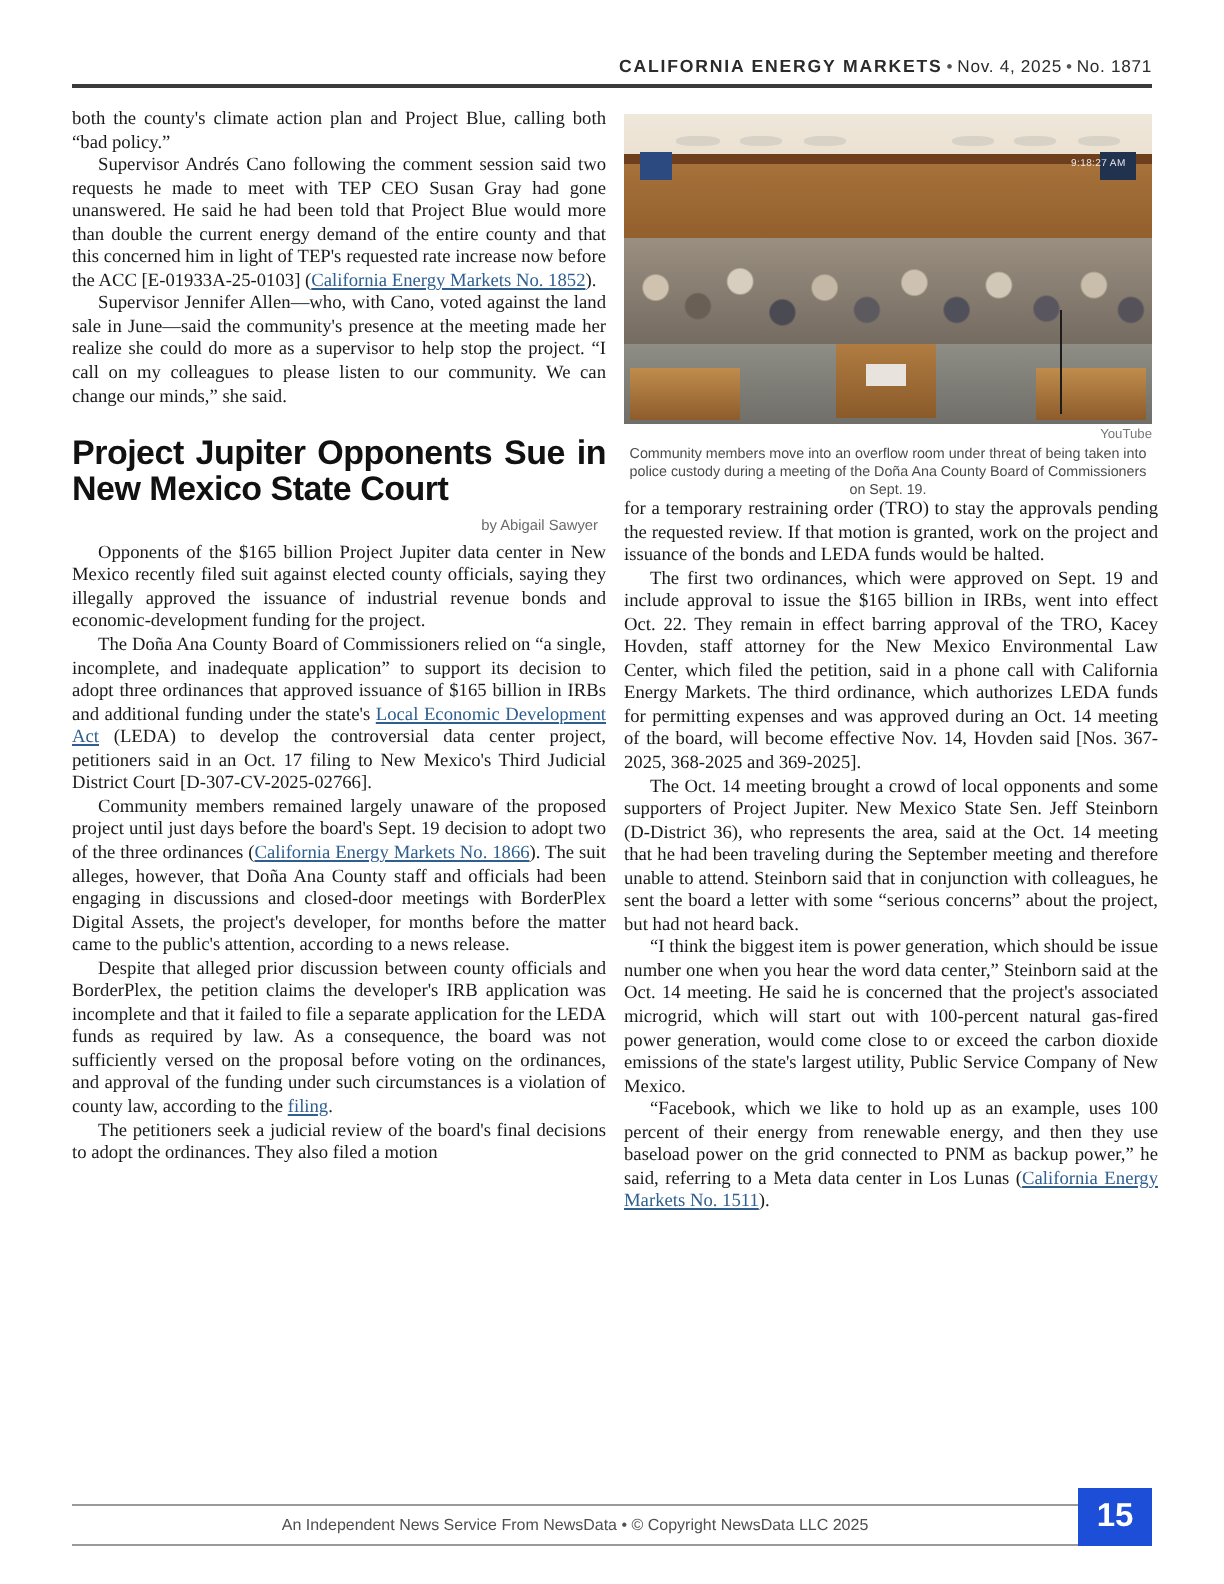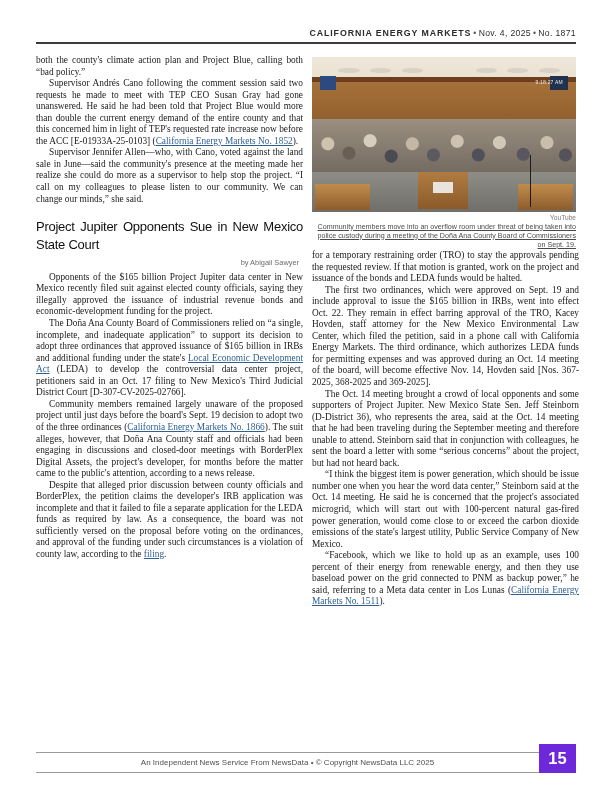--- a/index.html
+++ b/index.html
@@ -70,22 +70,22 @@
 
   a.link {
     color: #2f5f8f;
     text-decoration: underline;
     font-family: Liberation Serif, serif;
   }
 
   
   .headline {
     font-family: "Liberation Sans", sans-serif;
-    font-weight: normal;
-    font-size: 13px;
+    font-weight: bold;
+    font-size: 17px;
     line-height: 17.6px;
     color: #111111;
     margin: 13px 0 0 0;
     letter-spacing: -0.25px;
   }
   .byline {
     font-family: "Liberation Sans", sans-serif;
     font-size: 7.4px;
     color: #6a6a6a;
     text-align: right;
@@ -114,22 +114,21 @@
     text-align: right;
     margin-top: 1.5px;
     line-height: 8px;
   }
   .caption {
     font-family: "Liberation Sans", sans-serif;
     font-size: 7.15px;
     line-height: 9.1px;
     color: #4a4a4a;
     margin-top: 1px;
-    text-align: right;
-    text-decoration: underline;
+    text-align: center;
   }
 
   
   .ceiling {
     position: absolute; left:0; top:0; width:100%; height:26%;
     background: linear-gradient(#efe7da, #e6dcca);
   }
   .backwall {
     position: absolute; left:0; top:16%; width:100%; height:32%;
     background: linear-gradient(#a6713a, #8c5a29);
@@ -249,20 +248,21 @@
   <div class="byline">by Abigail Sawyer</div>
 
   <p>Opponents of the $165 billion Project Jupiter data center in New Mexico recently filed suit against elected county officials, saying they illegally approved the issuance of industrial revenue bonds and economic-development funding for the project.</p>
 
   <p><span>The Doña Ana County Board of Commissioners relied on “a single, incomplete, and inadequate application” to support its decision to adopt three ordinances that approved issuance of $165 billion in IRBs and additional funding under the state's </span><a class="link" href="#">Local Economic Development Act</a><span> (LEDA) to develop the controversial data center project, petitioners said in an Oct. 17 filing to New Mexico's Third Judicial District Court [D-307-CV-2025-02766].</span></p>
 
   <p><span>Community members remained largely unaware of the proposed project until just days before the board's Sept. 19 decision to adopt two of the three ordinances (</span><a class="link" href="#">California Energy Markets No. 1866</a><span>). The suit alleges, however, that Doña Ana County staff and officials had been engaging in discussions and closed-door meetings with BorderPlex Digital Assets, the project's developer, for months before the matter came to the public's attention, according to a news release.</span></p>
 
   <p><span>Despite that alleged prior discussion between county officials and BorderPlex, the petition claims the developer's IRB application was incomplete and that it failed to file a separate application for the LEDA funds as required by law. As a consequence, the board was not sufficiently versed on the proposal before voting on the ordinances, and approval of the funding under such circumstances is a violation of county law, according to the </span><a class="link" href="#">filing</a><span>.</span></p>
 
+  <p>The petitioners seek a judicial review of the board's final decisions to adopt the ordinances. They also filed a motion</p>
 </div>
 
 <div class="figure">
   <div class="photo">
     <div class="ceiling"></div>
     <div class="lamp" style="left:10%"></div>
     <div class="lamp" style="left:22%"></div>
     <div class="lamp" style="left:34%"></div>
     <div class="lamp" style="left:62%"></div>
     <div class="lamp" style="left:74%"></div>
@@ -287,13 +287,13 @@
   <p class="noindent">for a temporary restraining order (TRO) to stay the approvals pending the requested review. If that motion is granted, work on the project and issuance of the bonds and LEDA funds would be halted.</p>
   <p>The first two ordinances, which were approved on Sept. 19 and include approval to issue the $165 billion in IRBs, went into effect Oct. 22. They remain in effect barring approval of the TRO, Kacey Hovden, staff attorney for the New Mexico Environmental Law Center, which filed the petition, said in a phone call with California Energy Markets. The third ordinance, which authorizes LEDA funds for permitting expenses and was approved during an Oct. 14 meeting of the board, will become effective Nov. 14, Hovden said [Nos. 367-2025, 368-2025 and 369-2025].</p>
   <p>The Oct. 14 meeting brought a crowd of local opponents and some supporters of Project Jupiter. New Mexico State Sen. Jeff Steinborn (D-District 36), who represents the area, said at the Oct. 14 meeting that he had been traveling during the September meeting and therefore unable to attend. Steinborn said that in conjunction with colleagues, he sent the board a letter with some “serious concerns” about the project, but had not heard back.</p>
   <p>“I think the biggest item is power generation, which should be issue number one when you hear the word data center,” Steinborn said at the Oct. 14 meeting. He said he is concerned that the project's associated microgrid, which will start out with 100-percent natural gas-fired power generation, would come close to or exceed the carbon dioxide emissions of the state's largest utility, Public Service Company of New Mexico.</p>
   <p><span>“Facebook, which we like to hold up as an example, uses 100 percent of their energy from renewable energy, and then they use baseload power on the grid connected to PNM as backup power,” he said, referring to a Meta data center in Los Lunas (</span><a class="link" href="#">California Energy Markets No. 1511</a><span>).</span></p>
 </div>
 
 <div class="foot-rule-top"></div>
 <div class="footer-text">An Independent News Service From NewsData • © Copyright NewsData LLC 2025</div>
 <div class="foot-rule-bottom"></div>
-<div class="page-badge" style="background: #6d28d9;">15</div>
+<div class="page-badge" style="background: #1d4ed8;">15</div>
 
 </body></html>

